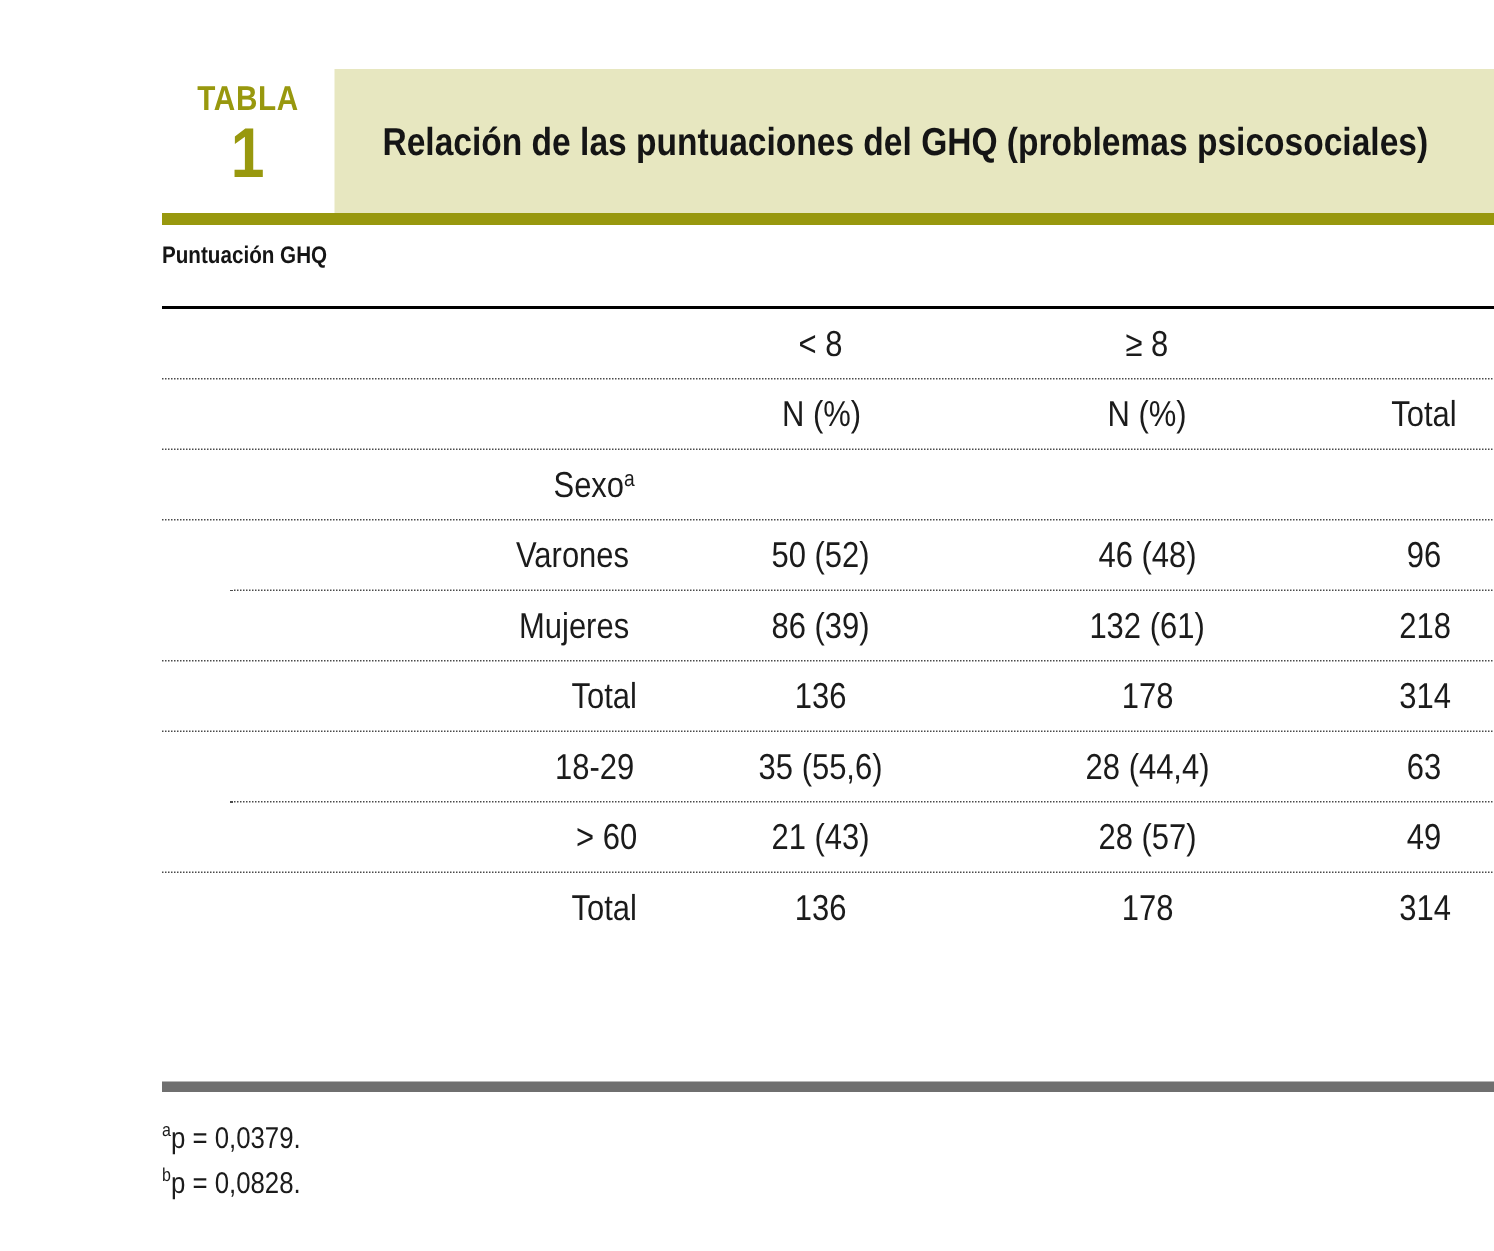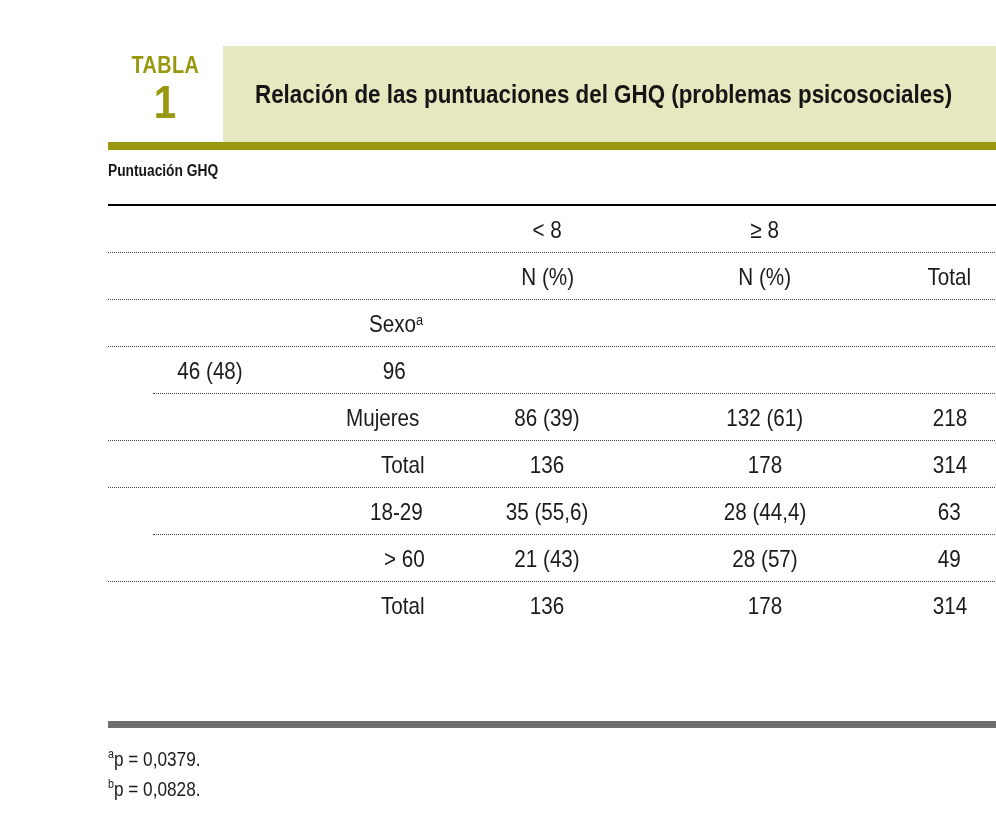--- a/index.html
+++ b/index.html
@@ -115,20 +115,22 @@
     </div>
 
     <div class="row">
       <div class="cell c1"><span class="t tl"><span>Sexo</span><sup>a</sup></span></div>
       <div class="cell c2"></div>
       <div class="cell c3"></div>
       <div class="cell c4"></div>
     </div>
 
     <div class="row indent sep-indent">
+      <div class="cell c1"><span class="t tl">Varones</span></div>
+      <div class="cell c2"><span class="t">50 (52)</span></div>
       <div class="cell c3"><span class="t">46 (48)</span></div>
       <div class="cell c4"><span class="t">96</span></div>
     </div>
 
     <div class="row indent">
       <div class="cell c1"><span class="t tl">Mujeres</span></div>
       <div class="cell c2"><span class="t">86 (39)</span></div>
       <div class="cell c3"><span class="t">132 (61)</span></div>
       <div class="cell c4"><span class="t">218</span></div>
     </div>

